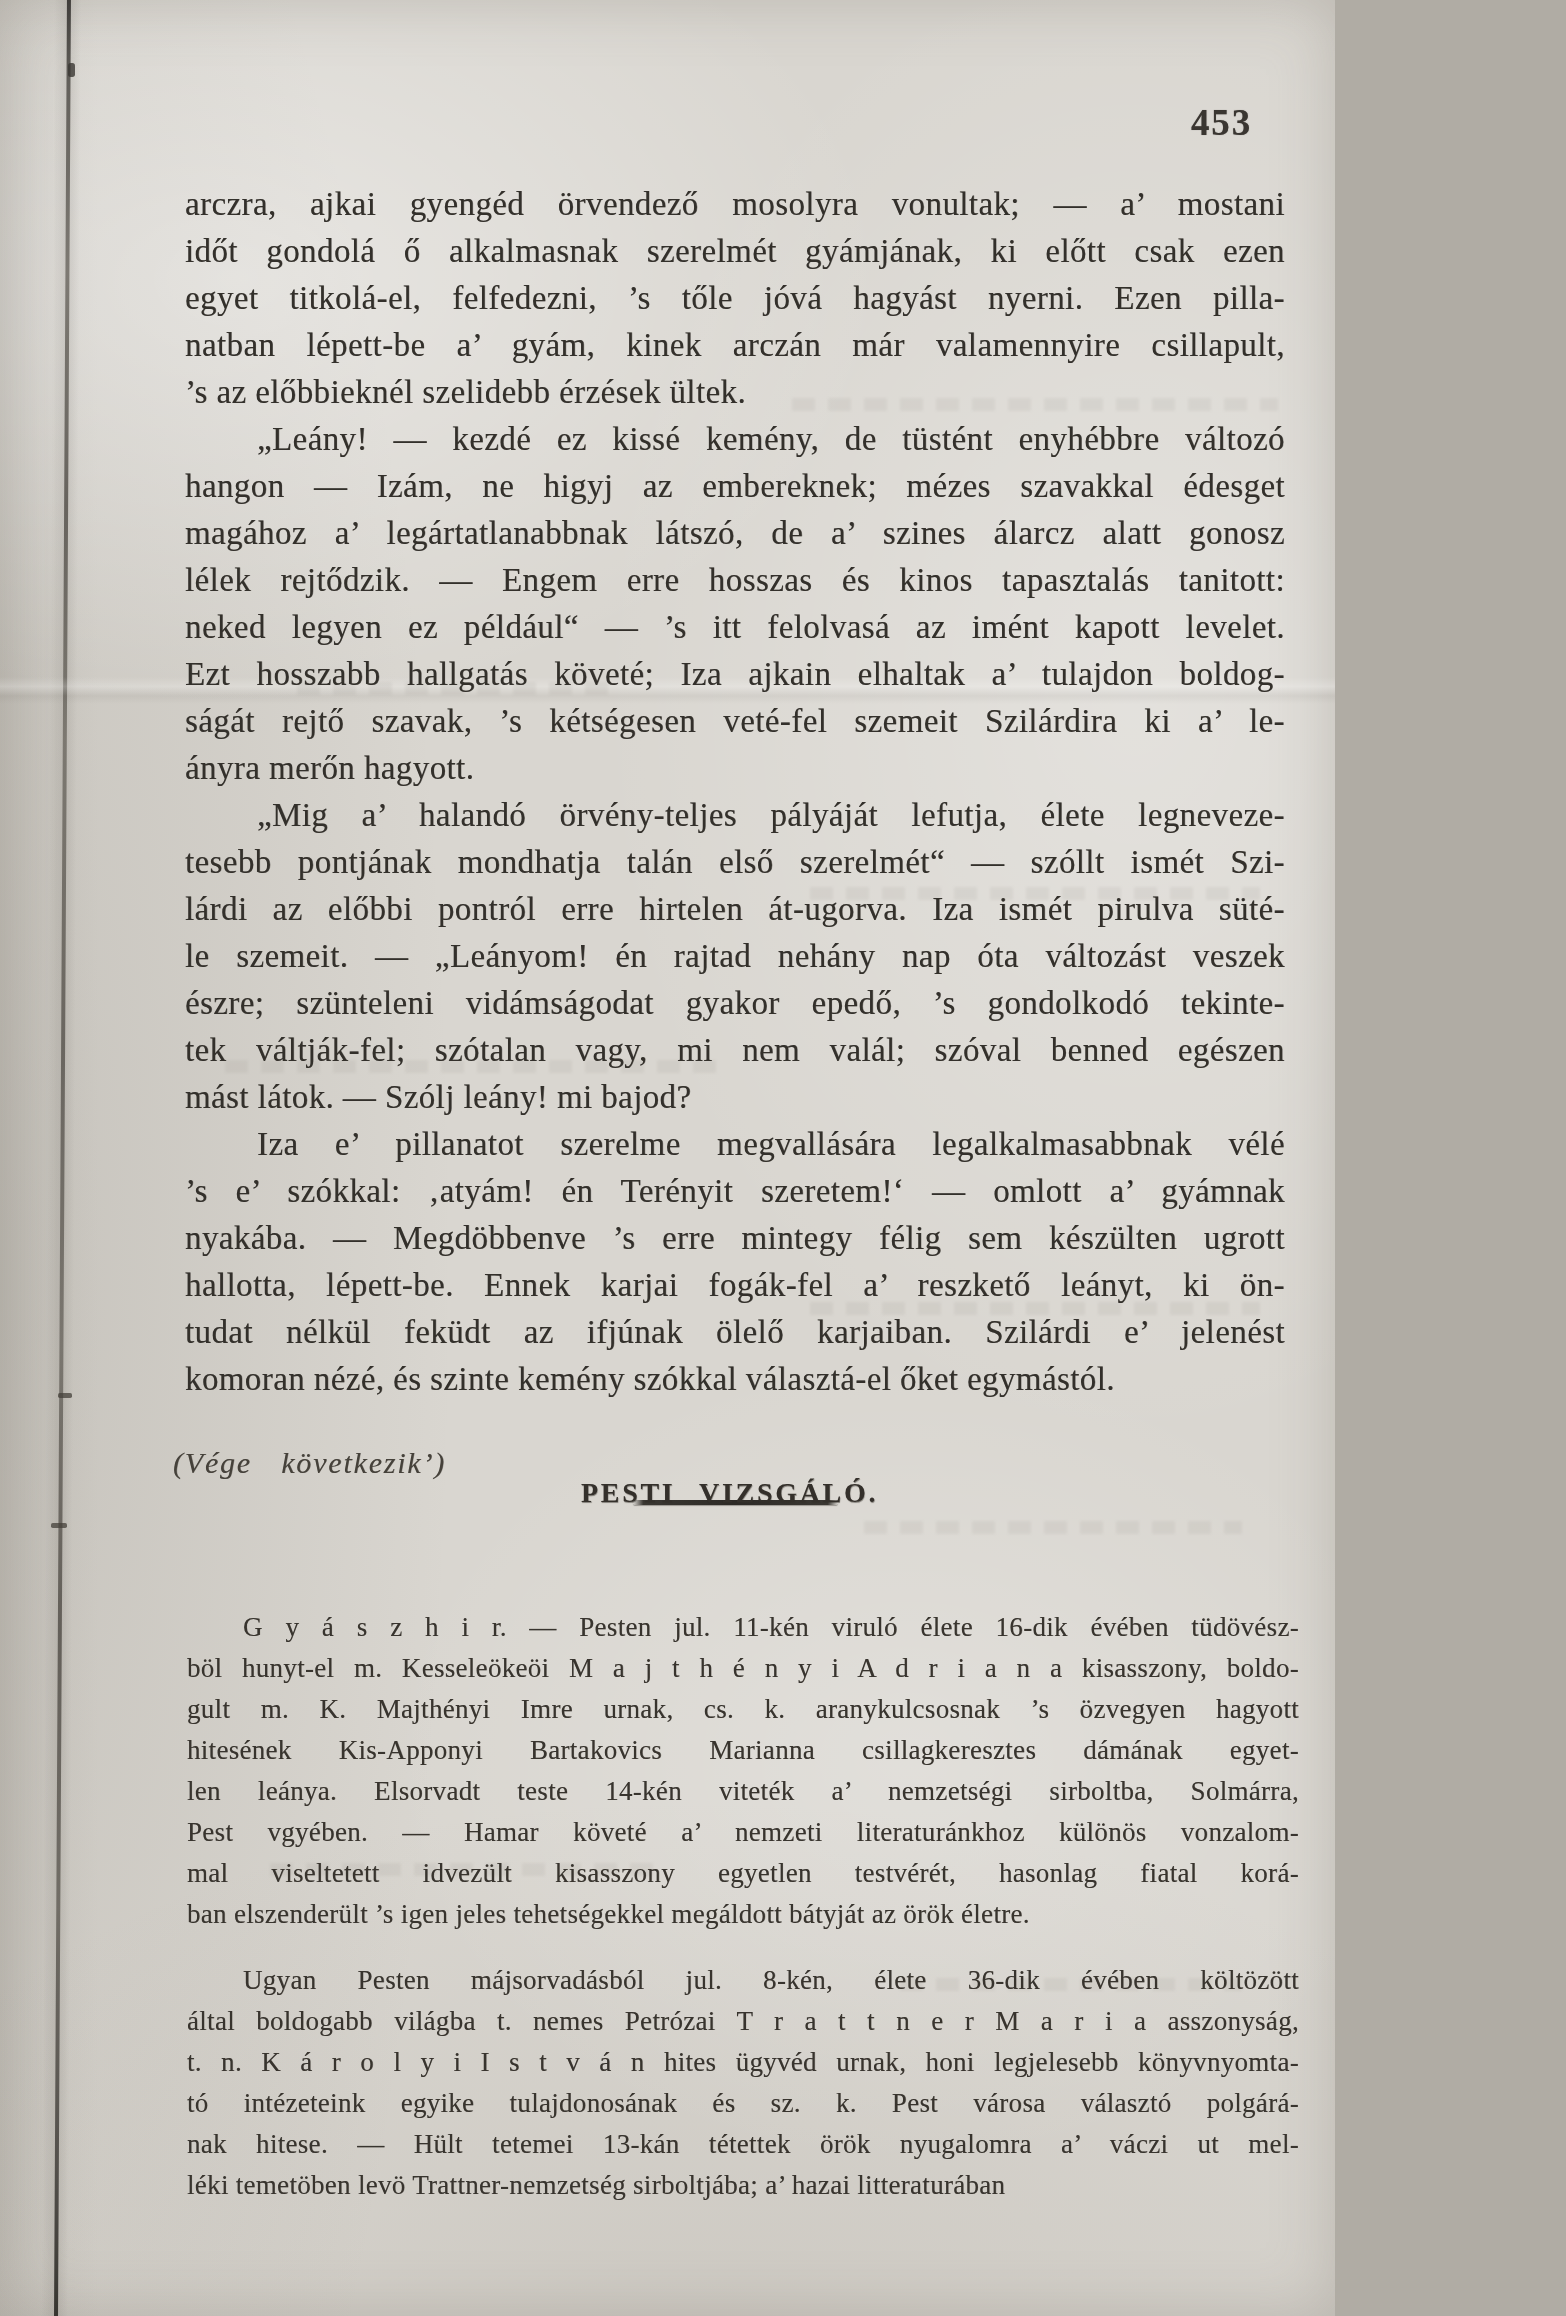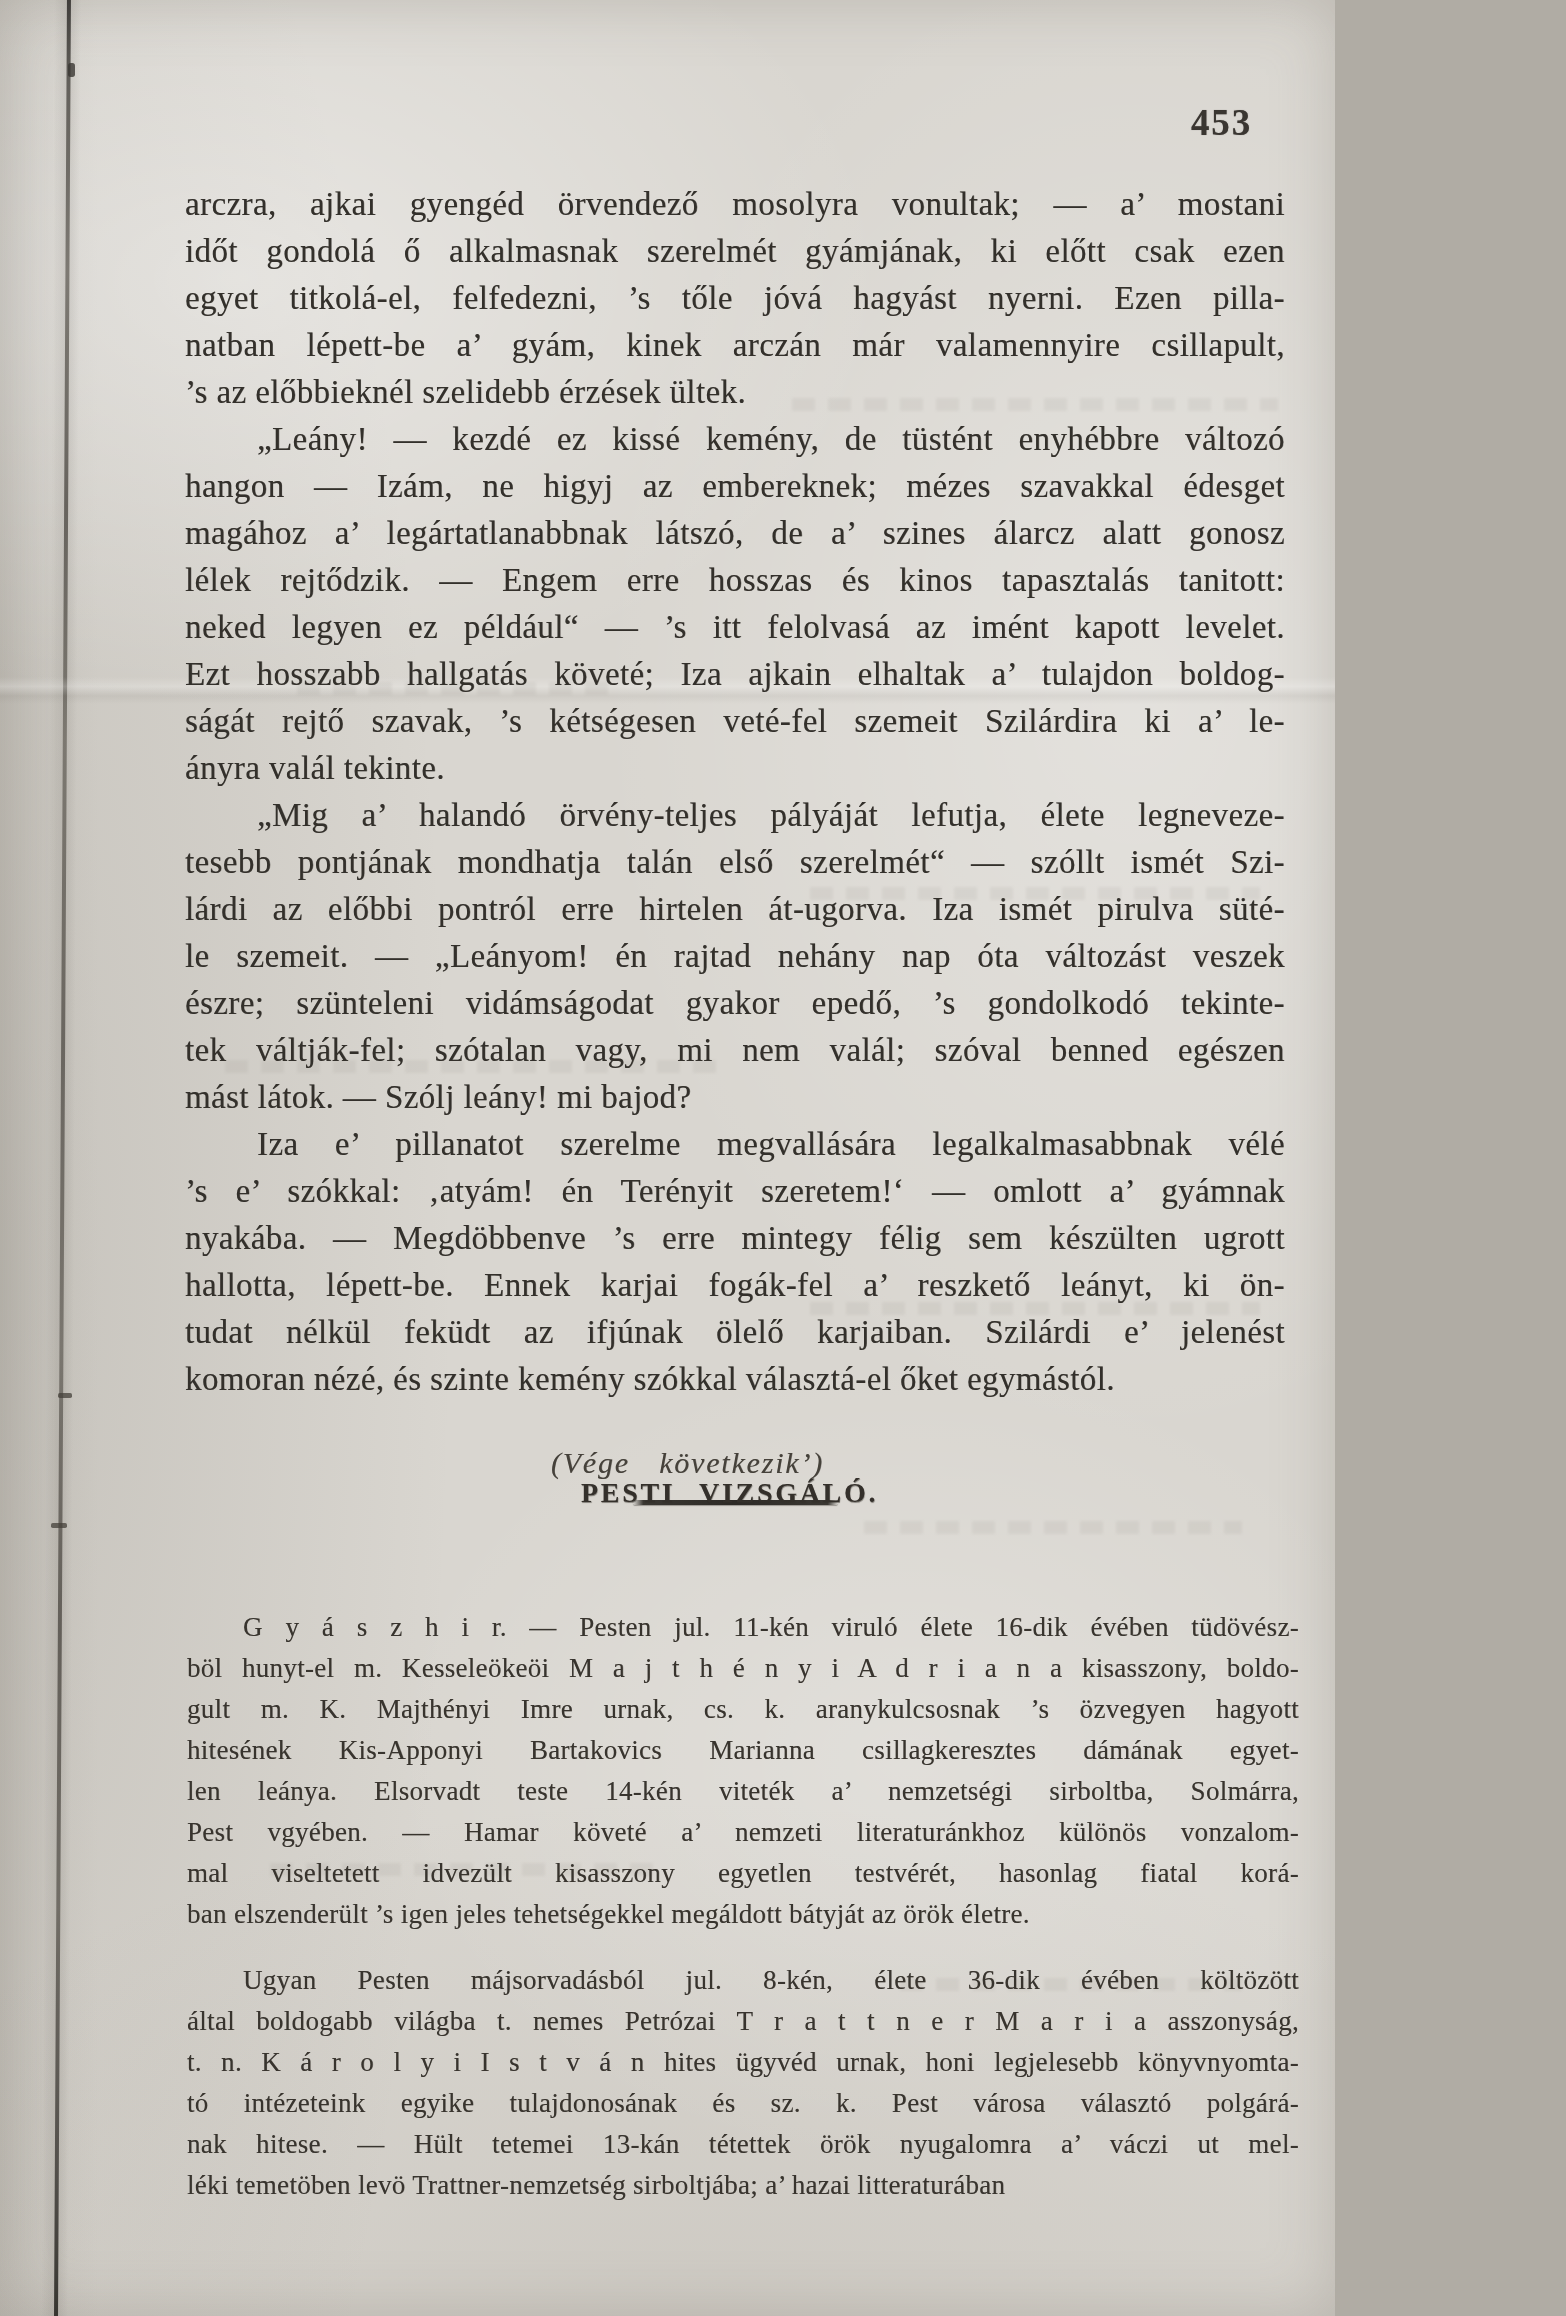--- a/index.html
+++ b/index.html
@@ -57,23 +57,23 @@
   .news{
     position:absolute;left:187px;top:1582px;width:1112px;
     font-size:27px;line-height:41px;letter-spacing:0.3px;
     color:#38342e;text-shadow:0.3px 0.3px 0.5px rgba(52,47,42,.4);
   }
   .line{text-align:justify;text-align-last:justify;white-space:normal;}
   .line-last{text-align-last:left;}
   .story .line-indent{text-indent:72px;}
   .news .line-indent{text-indent:56px;margin-top:25px;}
   .ending-note{
-    position:absolute;left:179px;top:1446px;width:1100px;
+    position:absolute;left:173px;top:1446px;width:1100px;
     padding-right:83px;box-sizing:border-box;
-    text-align:center;font-style:italic;font-size:30px;letter-spacing:1.8px;word-spacing:20px;
+    text-align:left;font-style:italic;font-size:30px;letter-spacing:1.8px;word-spacing:20px;
     color:#45413a;text-shadow:0.4px 0.4px 0.6px rgba(52,47,42,.4);
   }
   .divider{
     position:absolute;left:633px;top:1500px;width:205px;height:4.5px;border-radius:1.8px;
     background:linear-gradient(90deg, rgba(0,0,0,0) 0%, #3b3833 5%, #2e2b27 50%, #3b3833 95%, rgba(0,0,0,0) 100%);
     box-shadow:0 0.9px 0.9px rgba(60,56,50,.4);
   }
   .heading{
     position:absolute;left:185px;top:1477px;width:1100px;
     padding-right:10.8px;box-sizing:border-box;
@@ -111,21 +111,21 @@
       <div class="line">egyet titkolá-el, felfedezni, ’s tőle jóvá hagyást nyerni. Ezen pilla-</div>
       <div class="line">natban lépett-be a’ gyám, kinek arczán már valamennyire csillapult,</div>
       <div class="line line-last">’s az előbbieknél szelidebb érzések ültek.</div>
       <div class="line line-indent">„Leány! — kezdé ez kissé kemény, de tüstént enyhébbre változó</div>
       <div class="line">hangon — Izám, ne higyj az embereknek; mézes szavakkal édesget</div>
       <div class="line">magához a’ legártatlanabbnak látszó, de a’ szines álarcz alatt gonosz</div>
       <div class="line">lélek rejtődzik. — Engem erre hosszas és kinos tapasztalás tanitott:</div>
       <div class="line">neked legyen ez például“ — ’s itt felolvasá az imént kapott levelet.</div>
       <div class="line">Ezt hosszabb hallgatás követé; Iza ajkain elhaltak a’ tulajdon boldog-</div>
       <div class="line">ságát rejtő szavak, ’s kétségesen veté-fel szemeit Szilárdira ki a’ le-</div>
-      <div class="line line-last">ányra valál tekinte.</div>
+      <div class="line line-last">ányra merőn hagyott.</div>
       <div class="line line-indent">„Mig a’ halandó örvény-teljes pályáját lefutja, élete legneveze-</div>
       <div class="line">tesebb pontjának mondhatja talán első szerelmét“ — szóllt ismét Szi-</div>
       <div class="line">lárdi az előbbi pontról erre hirtelen át-ugorva. Iza ismét pirulva süté-</div>
       <div class="line">le szemeit. — „Leányom! én rajtad nehány nap óta változást veszek</div>
       <div class="line">észre; szünteleni vidámságodat gyakor epedő, ’s gondolkodó tekinte-</div>
       <div class="line">tek váltják-fel; szótalan vagy, mi nem valál; szóval benned egészen</div>
       <div class="line line-last">mást látok. — Szólj leány! mi bajod?</div>
       <div class="line line-indent">Iza e’ pillanatot szerelme megvallására legalkalmasabbnak vélé</div>
       <div class="line">’s e’ szókkal: ‚atyám! én Terényit szeretem!‘ — omlott a’ gyámnak</div>
       <div class="line">nyakába. — Megdöbbenve ’s erre mintegy félig sem készülten ugrott</div>

